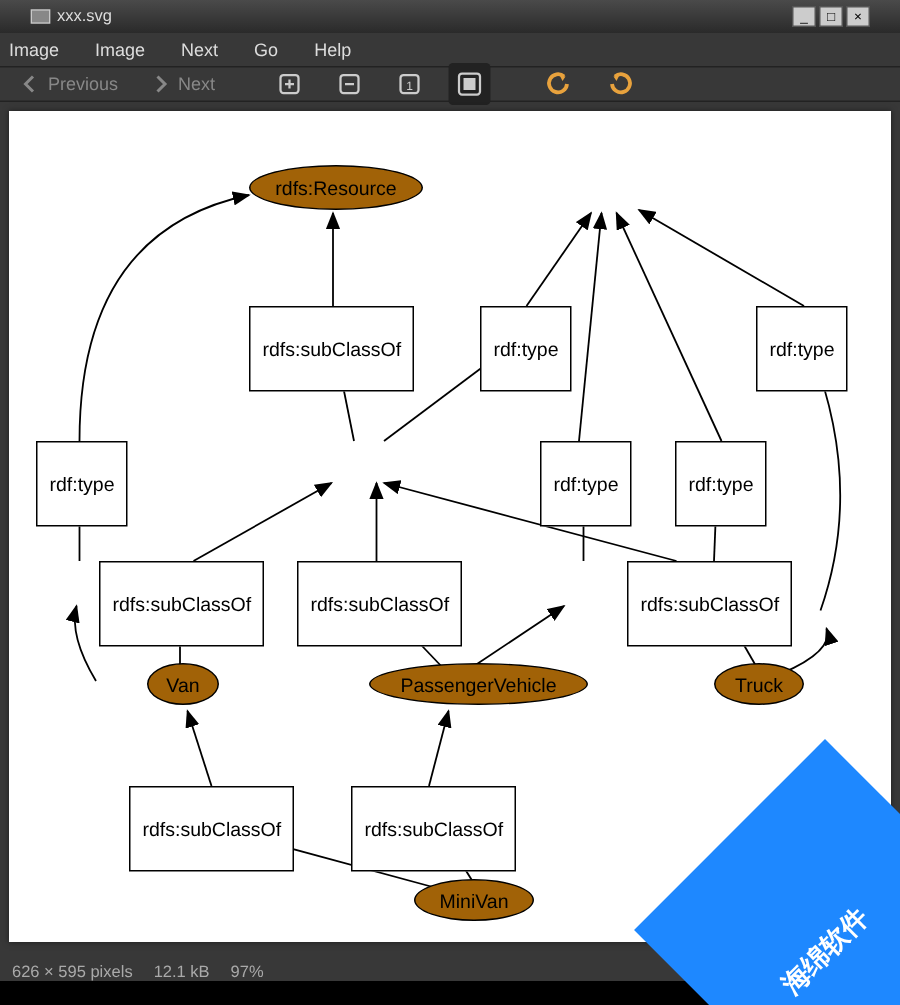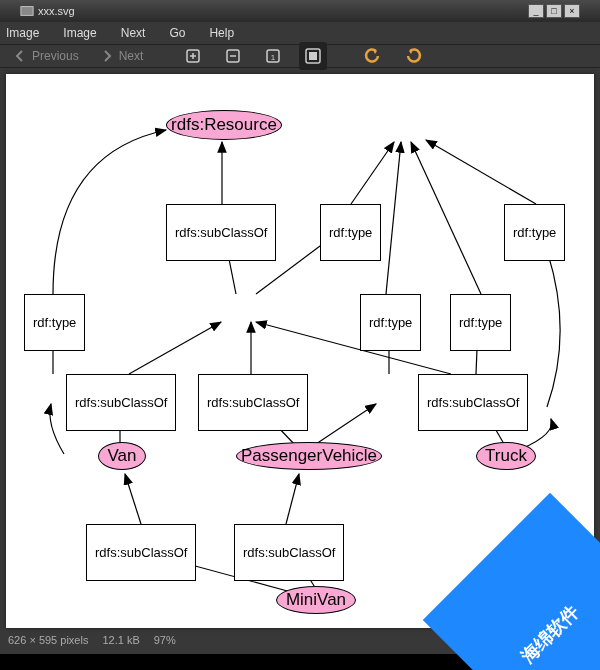--- a/index.html
+++ b/index.html
@@ -12,22 +12,22 @@
 .menubar span{cursor:default}
 .toolbar{height:24px;background:#383838;display:flex;align-items:center;padding:0 8px;gap:12px;border-top:1px solid #222;border-bottom:1px solid #222}
 .navbtn{display:flex;align-items:center;color:#888;font-size:12px;gap:4px;padding:2px 4px}
 .navbtn svg{width:16px;height:16px}
 .sep{width:8px}
 .tbtn{width:28px;height:28px;display:flex;align-items:center;justify-content:center;border-radius:3px}
 .tbtn.active{background:#222}
 .tbtn svg{width:18px;height:18px}
 .canvas{background:#383838;padding:6px;height:566px}
 .page{background:#fff;width:100%;height:100%;position:relative;box-shadow:0 0 4px rgba(0,0,0,.5)}
-.statusbar{height:20px;background:#383838;color:#aaa;font-size:11px;display:flex;align-items:flex-start;padding:0 8px;gap:14px}
-.node-ellipse{position:absolute;border:1.5px solid #000;border-radius:50%;background:#f9a8d4;display:flex;align-items:center;justify-content:center;font-size:17px}
+.statusbar{height:20px;background:#383838;color:#aaa;font-size:11px;display:flex;align-items:flex-end;padding:0 8px;gap:14px}
+.node-ellipse{position:absolute;border:1.5px solid #000;border-radius:50%;background:#a16207;display:flex;align-items:center;justify-content:center;font-size:13px}
 .node-rect{position:absolute;border:1.5px solid #000;background:#fff;display:flex;align-items:center;justify-content:center;font-size:13px;padding:20px 8px}
 .watermark{position:absolute;right:-40px;bottom:-40px;width:180px;height:180px;background:#1e88ff;transform:rotate(45deg)}
 .watermark-text{position:absolute;right:14px;bottom:24px;color:#fff;font-size:18px;font-weight:bold;transform:rotate(-45deg)}
 </style>
 </head>
 <body>
 
 <div class="titlebar">
   <span class="icon">
       <svg viewBox="0 0 16 16">
@@ -143,21 +143,21 @@
     <div class="node-rect" style="left:160px;top:130px">rdfs:subClassOf</div>
     <div class="node-rect" style="left:314px;top:130px">rdf:type</div>
     <div class="node-rect" style="left:498px;top:130px">rdf:type</div>
     <div class="node-rect" style="left:18px;top:220px">rdf:type</div>
     <div class="node-rect" style="left:354px;top:220px">rdf:type</div>
     <div class="node-rect" style="left:444px;top:220px">rdf:type</div>
     <div class="node-rect" style="left:60px;top:300px">rdfs:subClassOf</div>
     <div class="node-rect" style="left:192px;top:300px">rdfs:subClassOf</div>
     <div class="node-rect" style="left:412px;top:300px">rdfs:subClassOf</div>
     <div class="node-ellipse" style="left:92px;top:368px;width:48px;height:28px">Van</div>
-    <div class="node-ellipse" style="left:230px;top:368px;width:146px;height:28px">PassengerVehicle</div>
+    <div class="node-ellipse" style="left:240px;top:368px;width:146px;height:28px">PassengerVehicle</div>
     <div class="node-ellipse" style="left:470px;top:368px;width:60px;height:28px">Truck</div>
     <div class="node-rect" style="left:80px;top:450px">rdfs:subClassOf</div>
     <div class="node-rect" style="left:228px;top:450px">rdfs:subClassOf</div>
     <div class="node-ellipse" style="left:270px;top:512px;width:80px;height:28px">MiniVan</div>
   </div>
 </div>
 
 <div class="statusbar">
   <span>626 × 595 pixels</span>
   <span>12.1 kB</span>

